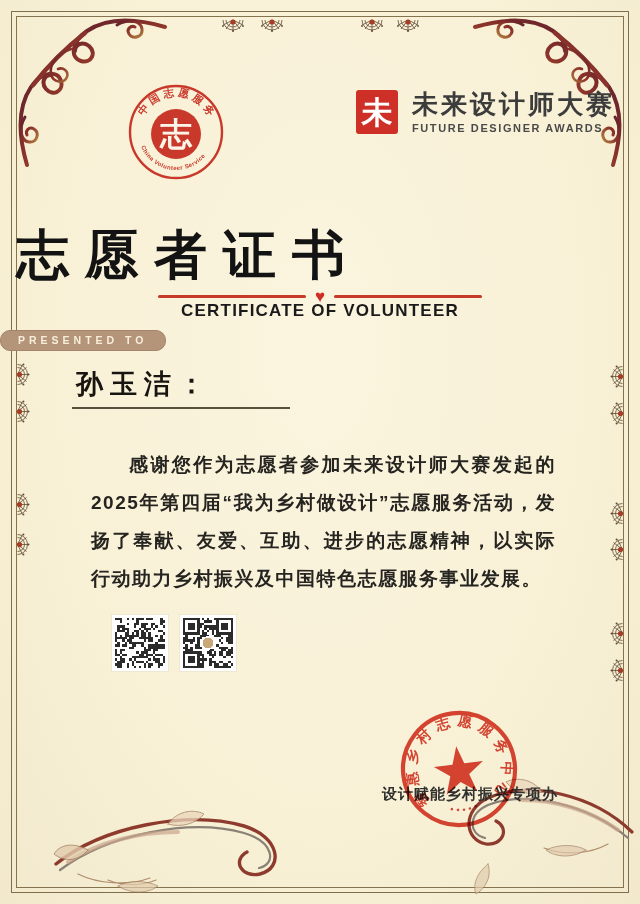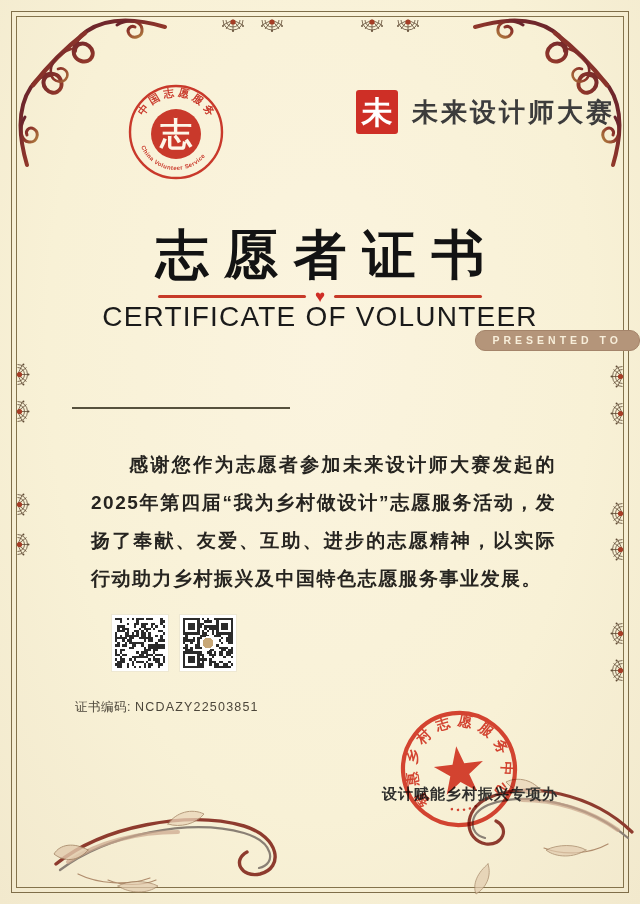--- a/index.html
+++ b/index.html
@@ -12,28 +12,28 @@
   
   #badge{position:absolute;left:126px;top:82px;width:100px;height:100px;}
   #fda-logo{position:absolute;left:356px;top:90px;display:flex;align-items:center;}
   #fda-mark{width:42px;height:44px;background:#ce2f26;border-radius:3px;color:#fff;
             display:flex;align-items:center;justify-content:center;
             font-size:31px;font-weight:900;line-height:1;}
   #fda-text{margin-left:14px;}
   #fda-cn{font-size:26px;font-weight:800;color:#3c3c3c;letter-spacing:3px;line-height:1.1;}
   #fda-en{font-size:11px;font-weight:700;color:#4a4a4a;letter-spacing:1.6px;margin-top:3px;}
   
-  #title{position:absolute;top:220px;left:0;width:100%;text-align:center;
+  #title{position:absolute;top:220px;left:0;width:100%;text-align:left;
          font-size:53px;font-weight:900;color:#131313;letter-spacing:16px;padding-left:16px;box-sizing:border-box;}
   #divider{position:absolute;top:288px;left:0;width:100%;display:flex;align-items:center;justify-content:center;}
   #divider .line{width:148px;height:2.5px;background:#c73a28;border-radius:2px;}
   #divider .heart{color:#cf2e26;font-size:17px;margin:0 9px;line-height:1;}
   #subtitle{position:absolute;top:301px;left:0;width:100%;text-align:center;
-            font-size:28px;font-weight:400;color:#1a1a1a;letter-spacing:1.2px;}
-  #pill-wrap{position:absolute;top:330px;left:0;width:100%;text-align:right;}
+            font-size:17px;font-weight:700;color:#1a1a1a;letter-spacing:1.2px;}
+  #pill-wrap{position:absolute;top:330px;left:0;width:100%;text-align:left;}
   #pill{display:inline-block;background:#b4957a;border:1px solid #a4846a;border-radius:10px;
         padding:3px 17px 4px;font-size:10.5px;font-weight:800;letter-spacing:4px;color:#f7eeda;}
   
   #name{position:absolute;left:76px;top:366px;font-family:"DejaVu Serif",serif;
         font-size:27px;font-weight:700;color:#181510;letter-spacing:7px;}
   #name-line{position:absolute;left:72px;top:407px;width:218px;height:1.8px;background:#56513d;}
   
   #body-text{position:absolute;left:75px;top:430px;width:497px;
              font-size:19px;line-height:38px;font-weight:600;color:#262420;
              text-align:justify;letter-spacing:1.5px;}
@@ -133,34 +133,36 @@
       <textPath href="#arcBot" startOffset="2%">China Volunteer Service</textPath>
     </text>
   </svg>
 
   <div id="fda-logo">
     <div id="fda-mark">
       <span>未</span>
     </div>
     <div id="fda-text">
       <div id="fda-cn">未来设计师大赛</div>
+      <div id="fda-en">FUTURE DESIGNER AWARDS</div>
     </div>
   </div>
 
   <div id="title">志愿者证书</div>
   <div id="divider">
     <span class="line"></span>
     <span class="heart">♥</span>
     <span class="line"></span>
   </div>
   <div id="subtitle">CERTIFICATE OF VOLUNTEER</div>
   <div id="pill-wrap">
     <span id="pill">PRESENTED TO</span>
   </div>
 
+  <div id="name">孙玉洁：</div>
   <div id="name-line"></div>
 
   <div id="body-text">
     <p>感谢您作为志愿者参加未来设计师大赛发起的2025年第四届“我为乡村做设计”志愿服务活动，发扬了奉献、友爱、互助、进步的志愿精神，以实际行动助力乡村振兴及中国特色志愿服务事业发展。</p>
   </div>
 
   <div id="qr-row">
     <div class="qr" id="qr1"><svg width="50" height="50" viewBox="0 0 21 21" shape-rendering="crispEdges">
           <rect x="0" y="0" width="1" height="1" fill="#2b2b2b"></rect>
           <rect x="1" y="0" width="1" height="1" fill="#2b2b2b"></rect>
@@ -512,24 +514,20 @@
           <rect x="15" y="1" width="5" height="5" fill="#fff"></rect>
           <rect x="16" y="2" width="3" height="3" fill="#2b2b2b"></rect>
           <rect x="0" y="14" width="7" height="7" fill="#2b2b2b"></rect>
           <rect x="1" y="15" width="5" height="5" fill="#fff"></rect>
           <rect x="2" y="16" width="3" height="3" fill="#2b2b2b"></rect>
           <circle cx="10.5" cy="10.5" r="2.9" fill="#fff"></circle>
           <circle cx="10.5" cy="10.5" r="2.2" fill="#c8a878"></circle>
         </svg></div>
   </div>
 
-  <div id="cert-code">
-    <span>证书编码:</span>
-    <span class="val">NCDAZY22503851</span>
-  </div>
 
   <svg id="seal" viewBox="0 0 130 130">
     <defs>
         <path id="sealArc" d="M34.6,95.4 A43,43 0 1 1 95.4,95.4"></path>
       </defs>
     <circle cx="65" cy="65" r="56" fill="none" stroke="#d6392a" stroke-width="4.2"></circle>
     <text font-size="14" font-weight="bold" fill="#d6392a" letter-spacing="6.5">
       <textPath href="#sealArc" startOffset="1%">智惠乡村志愿服务中心</textPath>
     </text>
     <polygon fill="#d6392a" points="65,42 70.9,59.9 89.7,60 74.5,71.1 80.3,89 65,78 49.7,89 55.5,71.1 40.3,60 59.1,59.9"></polygon>

